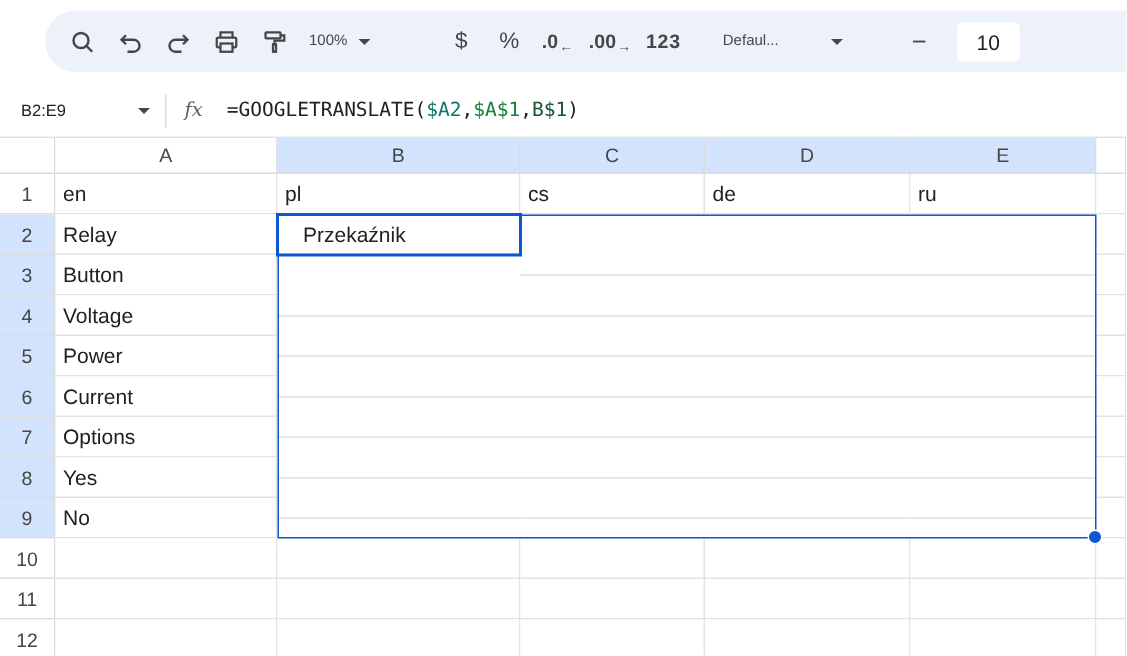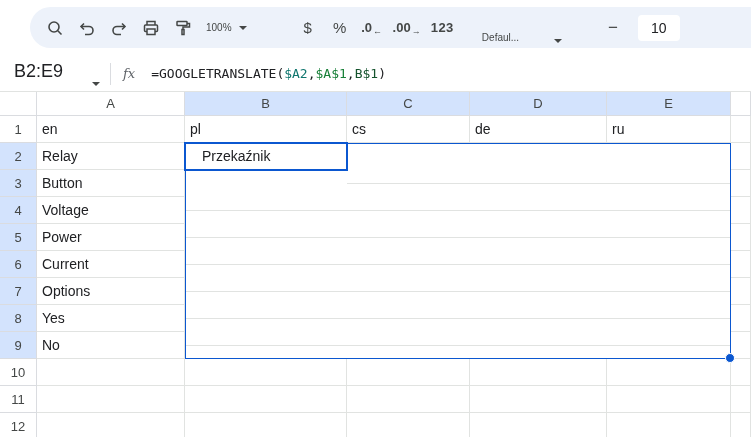--- a/index.html
+++ b/index.html
@@ -34,40 +34,40 @@
     width: 0; height: 0;
     border-left: 4px solid transparent; border-right: 4px solid transparent;
     border-top: 4.5px solid var(--icon-color, #444746);
     margin-left: 7px;
   }
   .zoom-ctl, .font-ctl {
     display: flex; align-items: center;
     height: 30px; padding: 0 6px; border-radius: 6px;
     color: var(--icon-color, #444746); font-size: 10px; cursor: pointer;
   }
-  .font-ctl { width: 92px; justify-content: space-between; align-items: flex-end; }
+  .font-ctl { width: 92px; justify-content: space-between; }
   .size-box {
     width: 42px; height: 26px; background: #fff; border-radius: 4px;
     display: flex; align-items: center; justify-content: center;
     font-size: 14px; color: #202124; cursor: text;
   }
   .dd-main { font-size: 13px; font-weight: 600; }
   .dd-arrow { font-size: 9px; margin-left: 1px; margin-top: 7px; }
   .num-label { font-weight: 600; font-size: 13px; letter-spacing: .5px; }
   .sym { font-size: 15px; }
   .minus-label { font-size: 17px; }
 
   
   .fbar {
     height: 36px; display: flex; align-items: center;
     border-bottom: 1px solid #e1e3e1; background: #fff; padding-left: 14px;
   }
   .name-box {
-    display: flex; width: 96px;
-    font-size: 18px; color: #202124; cursor: pointer; flex-direction: column;
+    display: flex; align-items: center; width: 96px;
+    font-size: 11px; color: #202124; cursor: pointer;
   }
   .name-box .caret { margin-left: auto; margin-right: 10px; }
   .vdiv { width: 1px; height: 22px; background: #dadce0; }
   .fx {
     font-size: 13px; font-style: italic; color: #5f6368;
     margin: 0 16px 0 12px; font-family: "DejaVu Serif", serif;
   }
   .formula {
     font-family: "DejaVu Sans Mono", monospace;
     font-size: 13px; color: #202124; white-space: pre; cursor: text;

